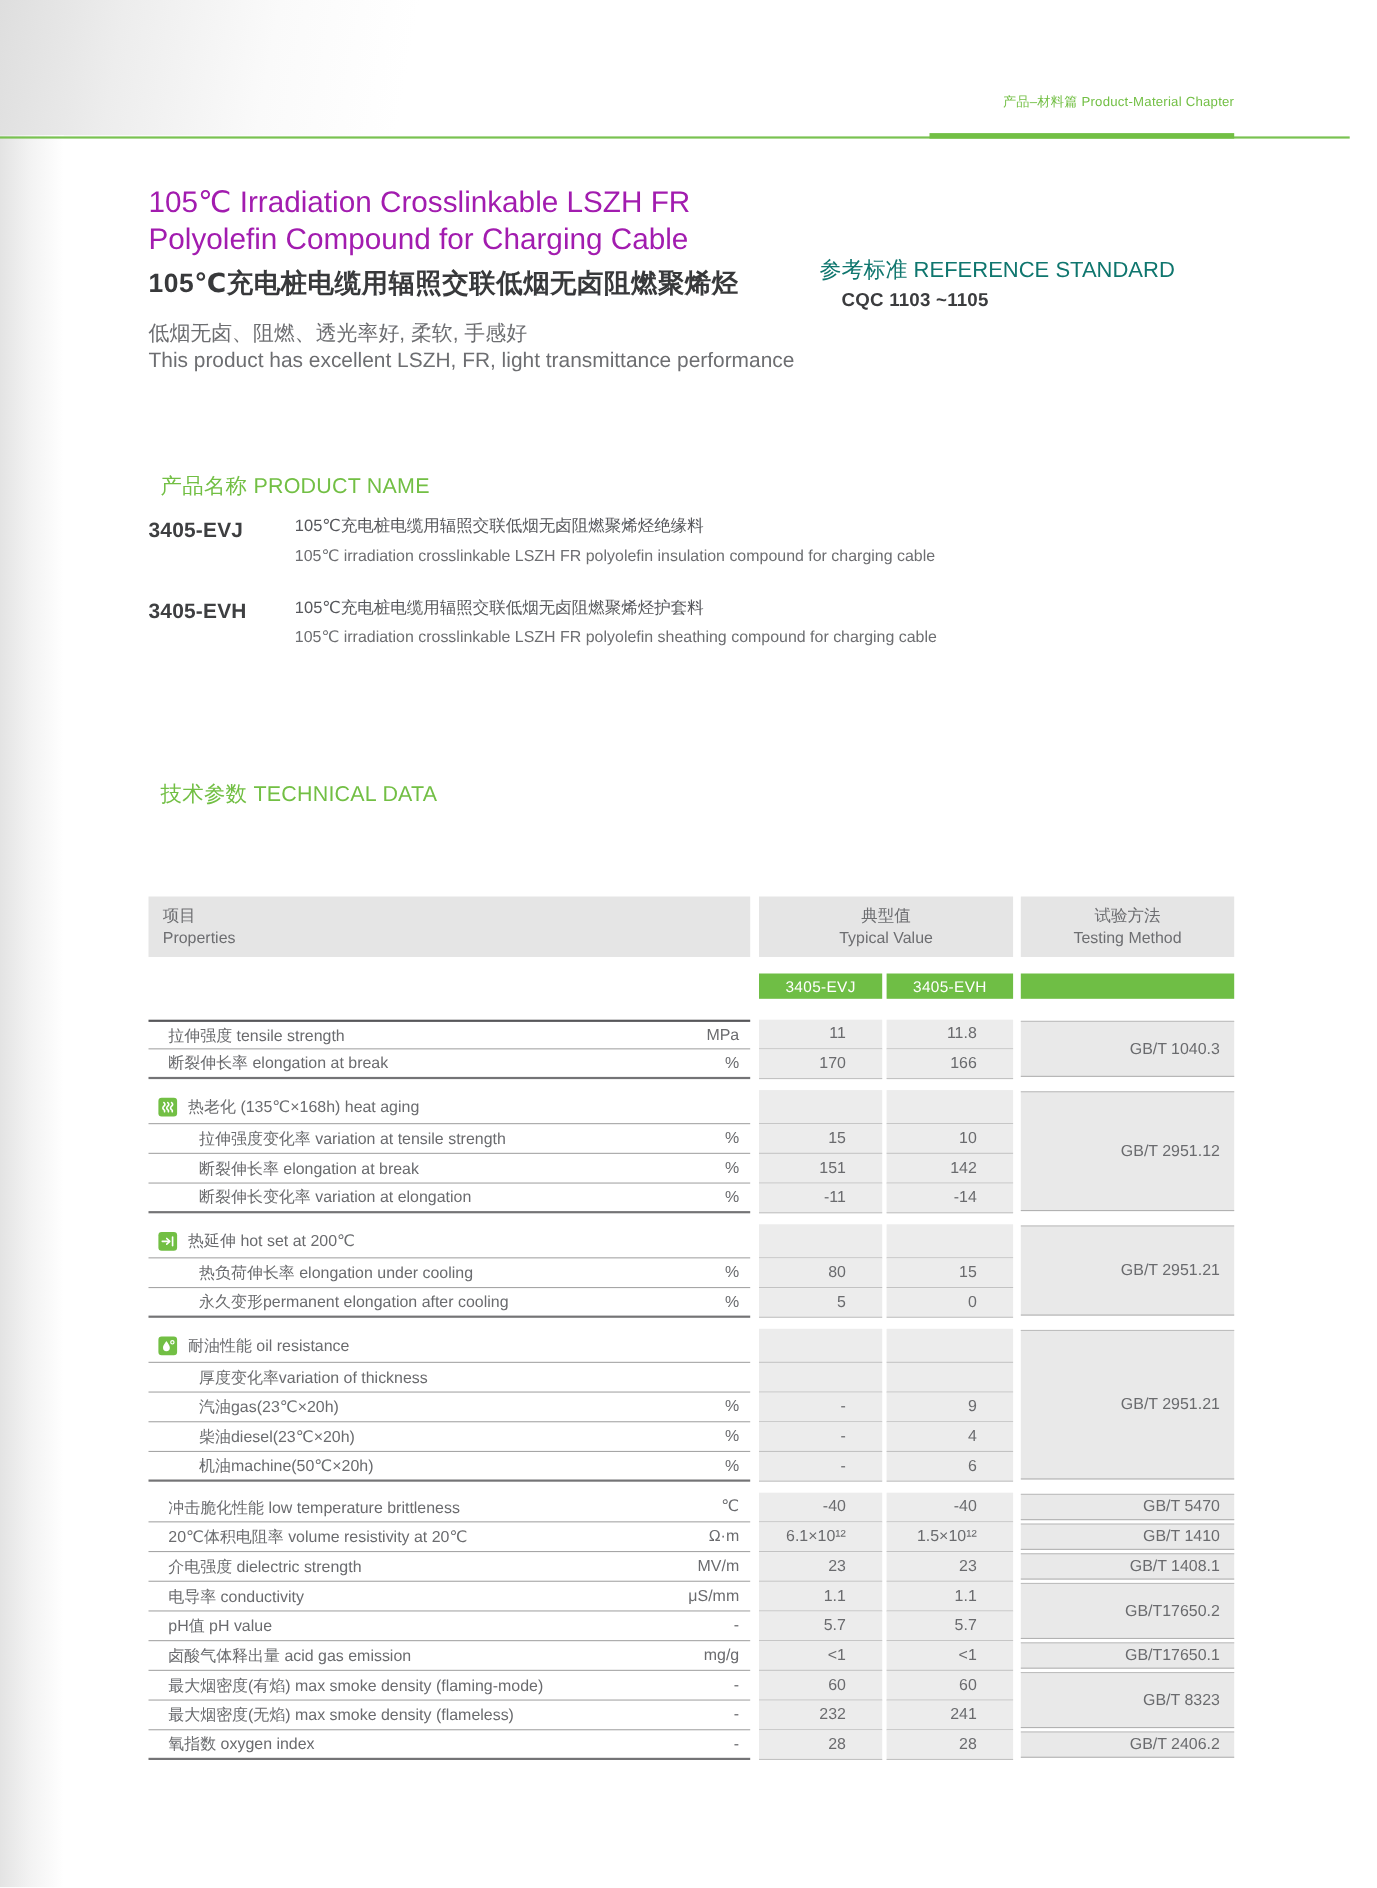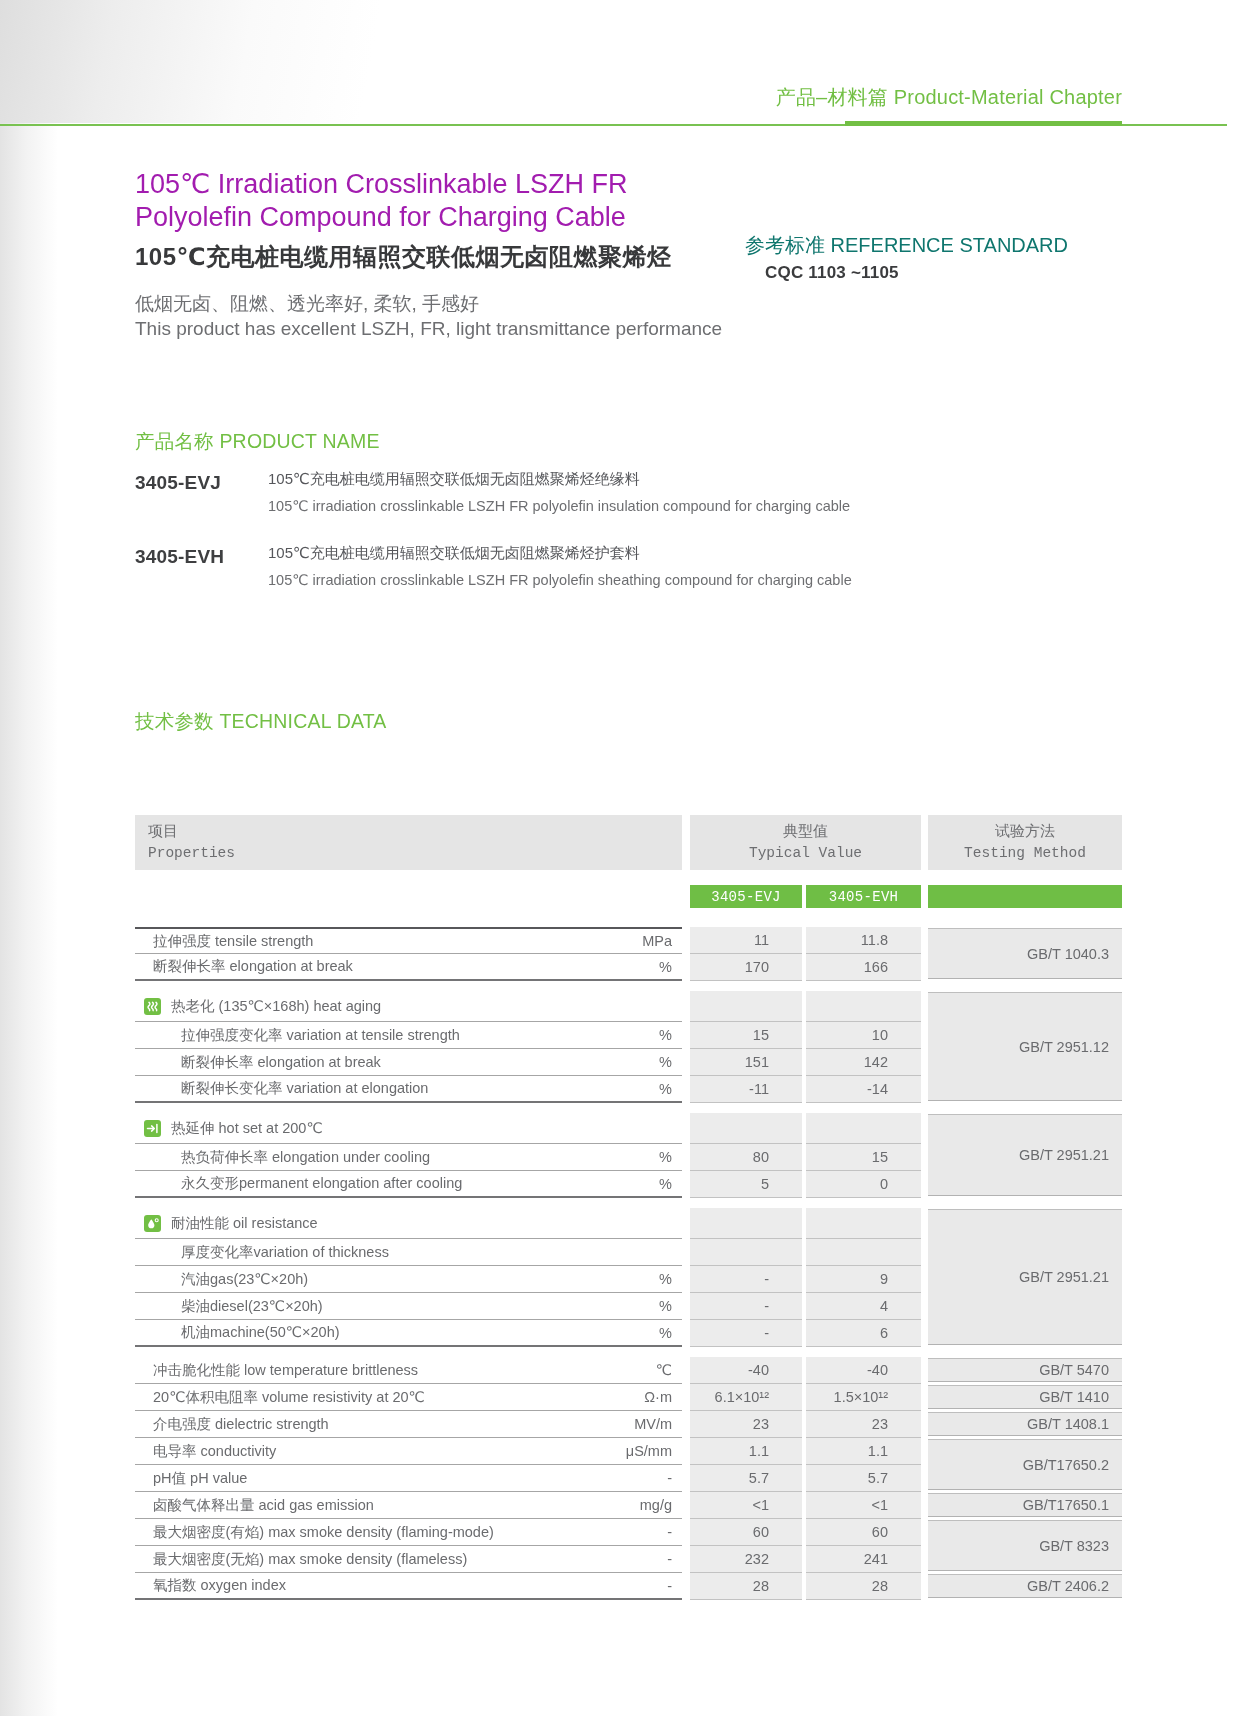--- a/index.html
+++ b/index.html
@@ -5,43 +5,43 @@
   html,body{margin:0;padding:0;background:#fff;}
   .page{position:relative;width:1252px;height:1716px;background:#ffffff;overflow:hidden;
         font-family:"Liberation Sans","DejaVu Sans",sans-serif;color:#6a6b6e;}
   
   .top-shade{position:absolute;left:0;top:0;width:1252px;height:123px;
              background:linear-gradient(100deg,#dedede 0%,#ededed 9%,#fafafa 20%,#ffffff 30%);}
   .left-shade{position:absolute;left:0;top:123px;width:58px;height:1593px;
               background:linear-gradient(to right,#e3e3e3 0%,#f2f2f2 45%,#ffffff 100%);}
   
   .chapter{position:absolute;top:84px;left:0;width:1122px;text-align:right;
-           font-size:20px;color:#72bf44;letter-spacing:.2px;}
+           font-size:12px;color:#72bf44;letter-spacing:.2px;}
   .rule-thin{position:absolute;top:124px;left:0;width:1227px;height:2px;background:#79c251;}
   .rule-thick{position:absolute;top:121px;left:845px;width:277px;height:5px;background:#72bf44;}
   
   .title-en{position:absolute;left:135px;top:168px;font-size:27px;line-height:33px;color:#a21caf;}
   .title-zh{position:absolute;left:135px;top:241px;font-size:24px;font-weight:bold;color:#38393b;letter-spacing:.5px;}
   .refblock{position:absolute;left:745px;top:232px;}
   .ref-label{font-size:20px;color:#0f766e;}
   .ref-value{font-size:17px;font-weight:bold;color:#3b3c3e;margin-top:4px;letter-spacing:.2px;margin-left:20px;}
   .features{position:absolute;left:135px;top:291px;font-size:19px;line-height:25px;color:#6d6e71;}
   
-  .sec-title{position:absolute;left:135px;font-size:19.5px;color:#72bf44;letter-spacing:.2px;}
+  .sec-title{position:absolute;left:146px;font-size:19.5px;color:#72bf44;letter-spacing:.2px;}
   .pn-title{top:428px;}
   .td-title{top:708px;}
   
   .pn-items{position:absolute;left:135px;top:470px;width:960px;}
   .pn-item{display:flex;align-items:flex-start;margin-bottom:29px;}
   .pn-code{width:133px;font-size:19px;font-weight:bold;color:#3e3f41;padding-top:2px;letter-spacing:.2px;}
   .pn-zh{font-size:15px;color:#56575b;line-height:18px;margin-bottom:9px;}
   .pn-en{font-size:14.5px;color:#6d6e71;line-height:18px;}
   
   .tbl{position:absolute;left:135px;top:815px;width:987px;}
-  .grid{display:grid;grid-template-columns:547px 8px 112px 4px 115px 7px 194px;font-family:Liberation Mono, monospace;}
+  .grid{display:grid;grid-template-columns:547px 8px 112px 4px 115px 7px 194px;}
   .thead .box{background:#e5e5e5;height:55px;box-sizing:border-box;padding:7px 13px 0 13px;
               font-size:14.5px;color:#6d6e71;line-height:21px;}
   .thead .box .zh{font-size:15px;}
   .t-right{text-align:center;}
   .band{margin-top:15px;}
   .band .bcell{height:23px;background:#6fbe45;color:#ffffff;font-size:14px;
                display:flex;align-items:center;justify-content:center;letter-spacing:.3px;}
   .band .bbar{height:23px;background:#6fbe45;}
   .groups{margin-top:19px;}
   .tg{display:grid;grid-template-columns:547px 8px 112px 4px 115px 7px 194px;grid-auto-rows:27px;grid-auto-flow:row;}

